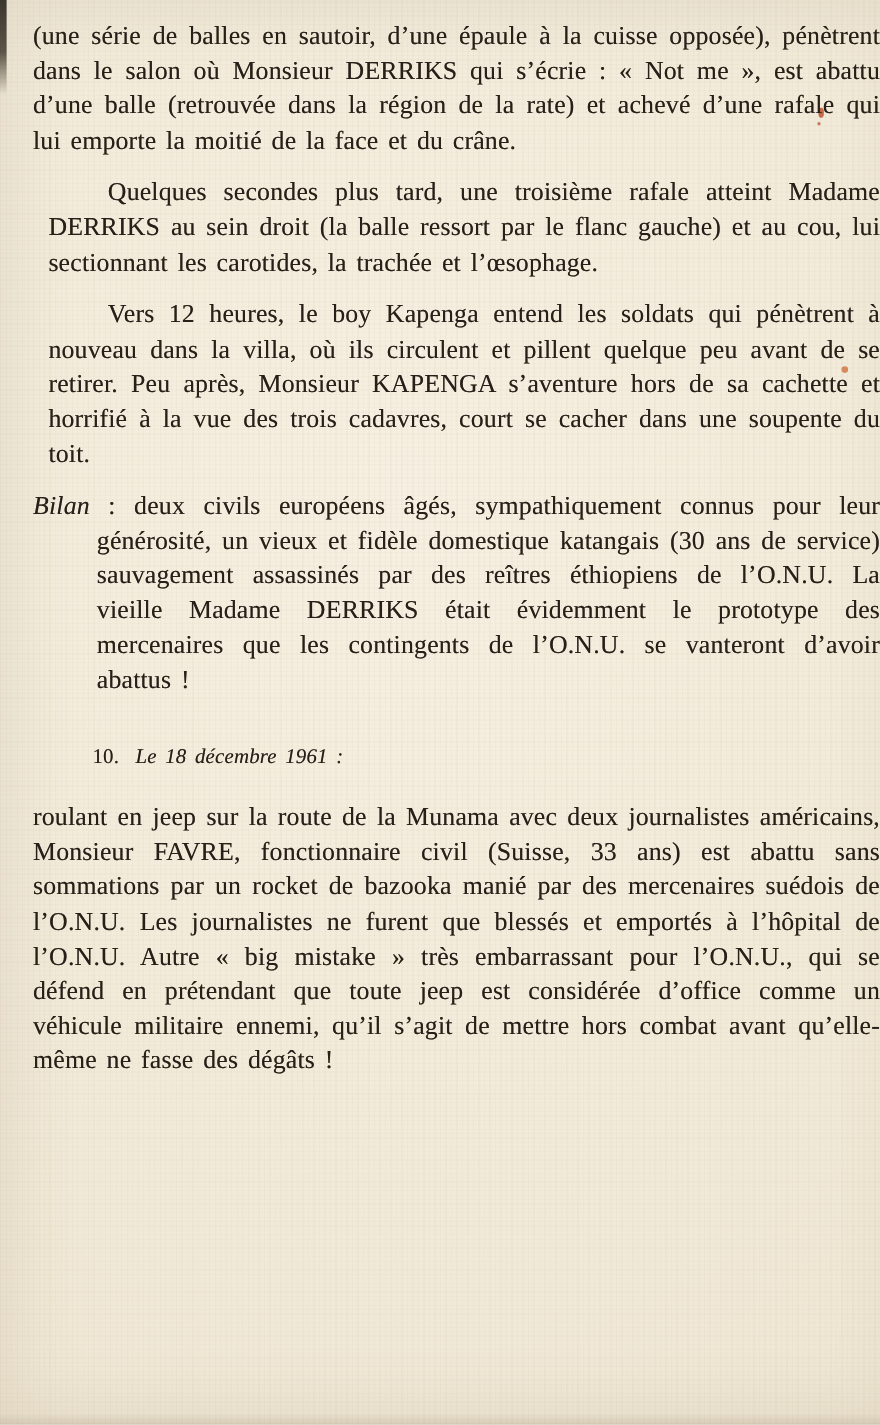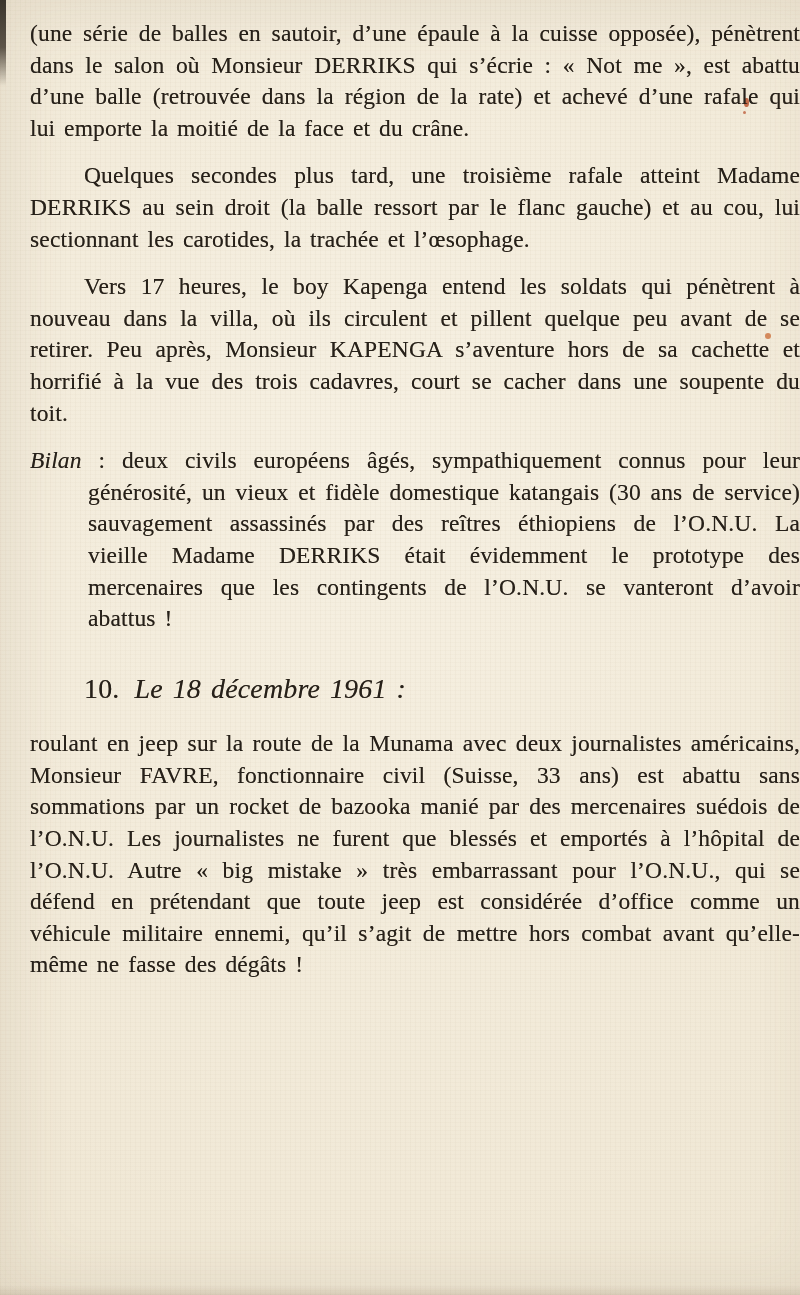--- a/index.html
+++ b/index.html
@@ -28,27 +28,27 @@
     font-family: "Liberation Serif", "DejaVu Serif", serif;
     font-size: 23.5px;
     line-height: 31.6px;
     color: #262019;
     text-align: justify;
     word-spacing: 0.12em;
     letter-spacing: 0.15px;
     text-shadow: 0 0 0.6px rgba(50,38,26,0.55);
   }
   .para { margin: 0 0 16px 0; }
-  .para.indent { text-indent: 54px; }
+  .para.indent { text-indent: 54px; margin-left: 14px; }
   .para.hanging { padding-left: 58px; text-indent: -58px; }
   .para.hanging-wide { padding-left: 74px; text-indent: -74px; }
   .para em, .heading em { }
   .heading {
     margin: 38px 0 24px 54px;
-    font-size: 28px;
+    font-size: 19px;
     font-weight: normal;
     text-align: left;
   }
   .heading .num {
     font-style: normal;
     margin-right: 15px;
   }
   
   .edge-line {
     position: absolute;
@@ -81,21 +81,21 @@
   <div class="red-dot speck"></div>
   <div class="red-dot speck2"></div>
   <div class="red-dot dot-a"></div>
 
   <main class="text-block">
 
     <p class="para">(une série de balles en sautoir, d’une épaule à la cuisse opposée), pénètrent dans le salon où Monsieur DERRIKS qui s’écrie : « Not me », est abattu d’une balle (retrouvée dans la région de la rate) et achevé d’une rafale qui lui emporte la moitié de la face et du crâne.</p>
 
     <p class="para indent">Quelques secondes plus tard, une troisième rafale atteint Madame DERRIKS au sein droit (la balle ressort par le flanc gauche) et au cou, lui sectionnant les carotides, la trachée et l’œsophage.</p>
 
-    <p class="para indent">Vers 17 heures, le boy Kapenga entend les soldats qui pénètrent à nouveau dans la villa, où ils circulent et pillent quelque peu avant de se retirer. Peu après, Monsieur KAPENGA s’aventure hors de sa cachette et horrifié à la vue des trois cadavres, court se cacher dans une soupente du toit.</p>
+    <p class="para indent">Vers 12 heures, le boy Kapenga entend les soldats qui pénètrent à nouveau dans la villa, où ils circulent et pillent quelque peu avant de se retirer. Peu après, Monsieur KAPENGA s’aventure hors de sa cachette et horrifié à la vue des trois cadavres, court se cacher dans une soupente du toit.</p>
 
 
     <p class="para hanging">
       <em>Bilan</em><span> : </span><span>deux civils européens âgés, sympathiquement connus pour leur générosité, un vieux et fidèle domestique katangais (30 ans de service) sauvagement assassinés par des reîtres éthiopiens de l’O.N.U. La vieille Madame DERRIKS était évidemment le prototype des mercenaires que les contingents de l’O.N.U. se vanteront d’avoir abattus !</span>
     </p>
 
     <h2 class="heading">
       <span class="num">10.</span><em>Le 18 décembre 1961 :</em>
     </h2>
 

